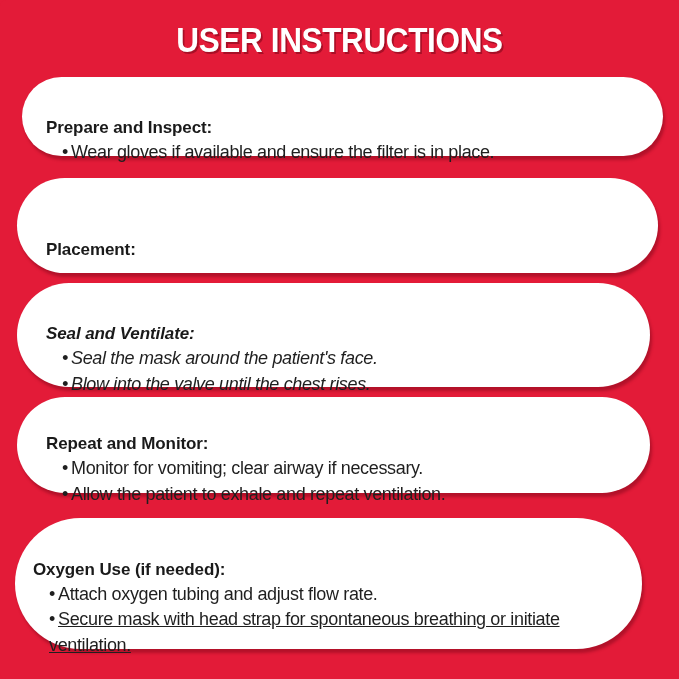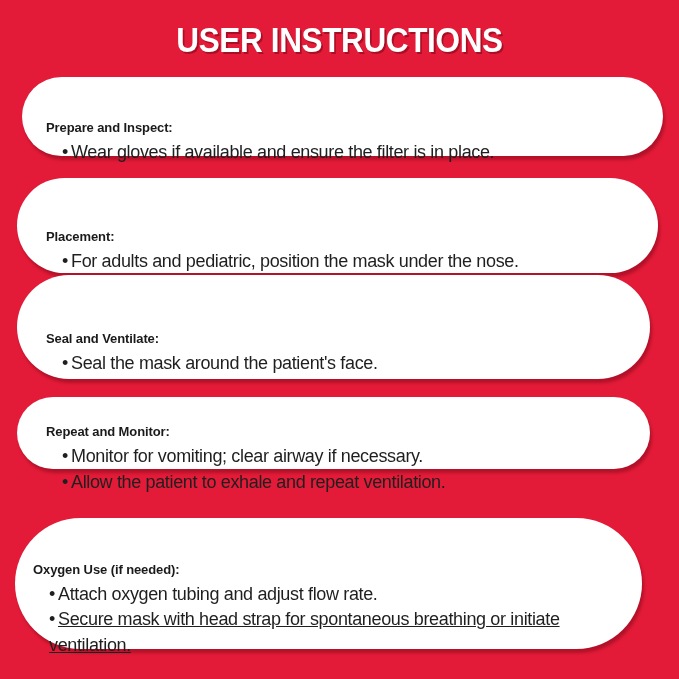--- a/index.html
+++ b/index.html
@@ -54,21 +54,21 @@
     flex-direction: column;
     justify-content: center;
   }
   .card-body {
     padding-left: 29px;
     padding-right: 22px;
   }
   .card-heading {
     font-family: "Liberation Sans", sans-serif;
     font-weight: bold;
-    font-size: 13px;
+    font-size: 17px;
     line-height: 25px;
     color: #1a1a1a;
     letter-spacing: -0.1px;
     white-space: nowrap;
     margin-top: 48px;
   }
   .card-line {
     font-family: "Liberation Sans", sans-serif;
     font-weight: normal;
     font-size: 18px;
@@ -85,22 +85,22 @@
   .bullet-dot {
     display: inline-block;
     width: 9px;
     font-size: 18px;
     line-height: 25.5px;
     color: #1f1f1f;
   }
   
   #card-1 { left: 22px;  top: 0px;   width: 641px; height: 79px; }
   #card-2 { left: 17px;  top: 101px;  width: 641px; height: 95px; }
-  #card-3 { left: 17px;  top: 198px; width: 633px; height: 104px; }
-  #card-4 { left: 17px;  top: 320px; width: 633px; height: 72px; }
+  #card-3 { left: 17px;  top: 206px; width: 633px; height: 104px; font-style: italic; }
+  #card-4 { left: 17px;  top: 320px; width: 633px; height: 96px; }
   #card-5 { left: 15px;  top: 441px; width: 627px; height: 131px; }
 
   #card-1 .card-body { padding-left: 24px; }
   #card-5 .card-body { padding-left: 18px; }
 </style>
 </head>
 <body>
 
 <div class="poster">
 
@@ -111,28 +111,28 @@
     <div class="card" id="card-1">
       <div class="card-body">
         <div class="card-heading">Prepare and Inspect:</div>
         <div class="card-line"><span class="bullet-dot">•</span><span>Wear gloves if available and ensure the filter is in place.</span></div>
       </div>
     </div>
 
     <div class="card" id="card-2">
       <div class="card-body">
         <div class="card-heading">Placement:</div>
-        <div class="card-line"><span class="bullet-dot">•</span><span>For adults and pediatric, position the mask under the nose.</span></div>
       </div>
     </div>
 
     <div class="card" id="card-3">
       <div class="card-body">
         <div class="card-heading">Seal and Ventilate:</div>
         <div class="card-line"><span class="bullet-dot">•</span><span>Seal the mask around the patient's face.</span></div>
+        <div class="card-line"><span class="bullet-dot">•</span><span>Blow into the valve until the chest rises.</span></div>
       </div>
     </div>
 
     <div class="card" id="card-4">
       <div class="card-body">
         <div class="card-heading">Repeat and Monitor:</div>
         <div class="card-line"><span class="bullet-dot">•</span><span>Monitor for vomiting; clear airway if necessary.</span></div>
         <div class="card-line"><span class="bullet-dot">•</span><span>Allow the patient to exhale and repeat ventilation.</span></div>
       </div>
     </div>

